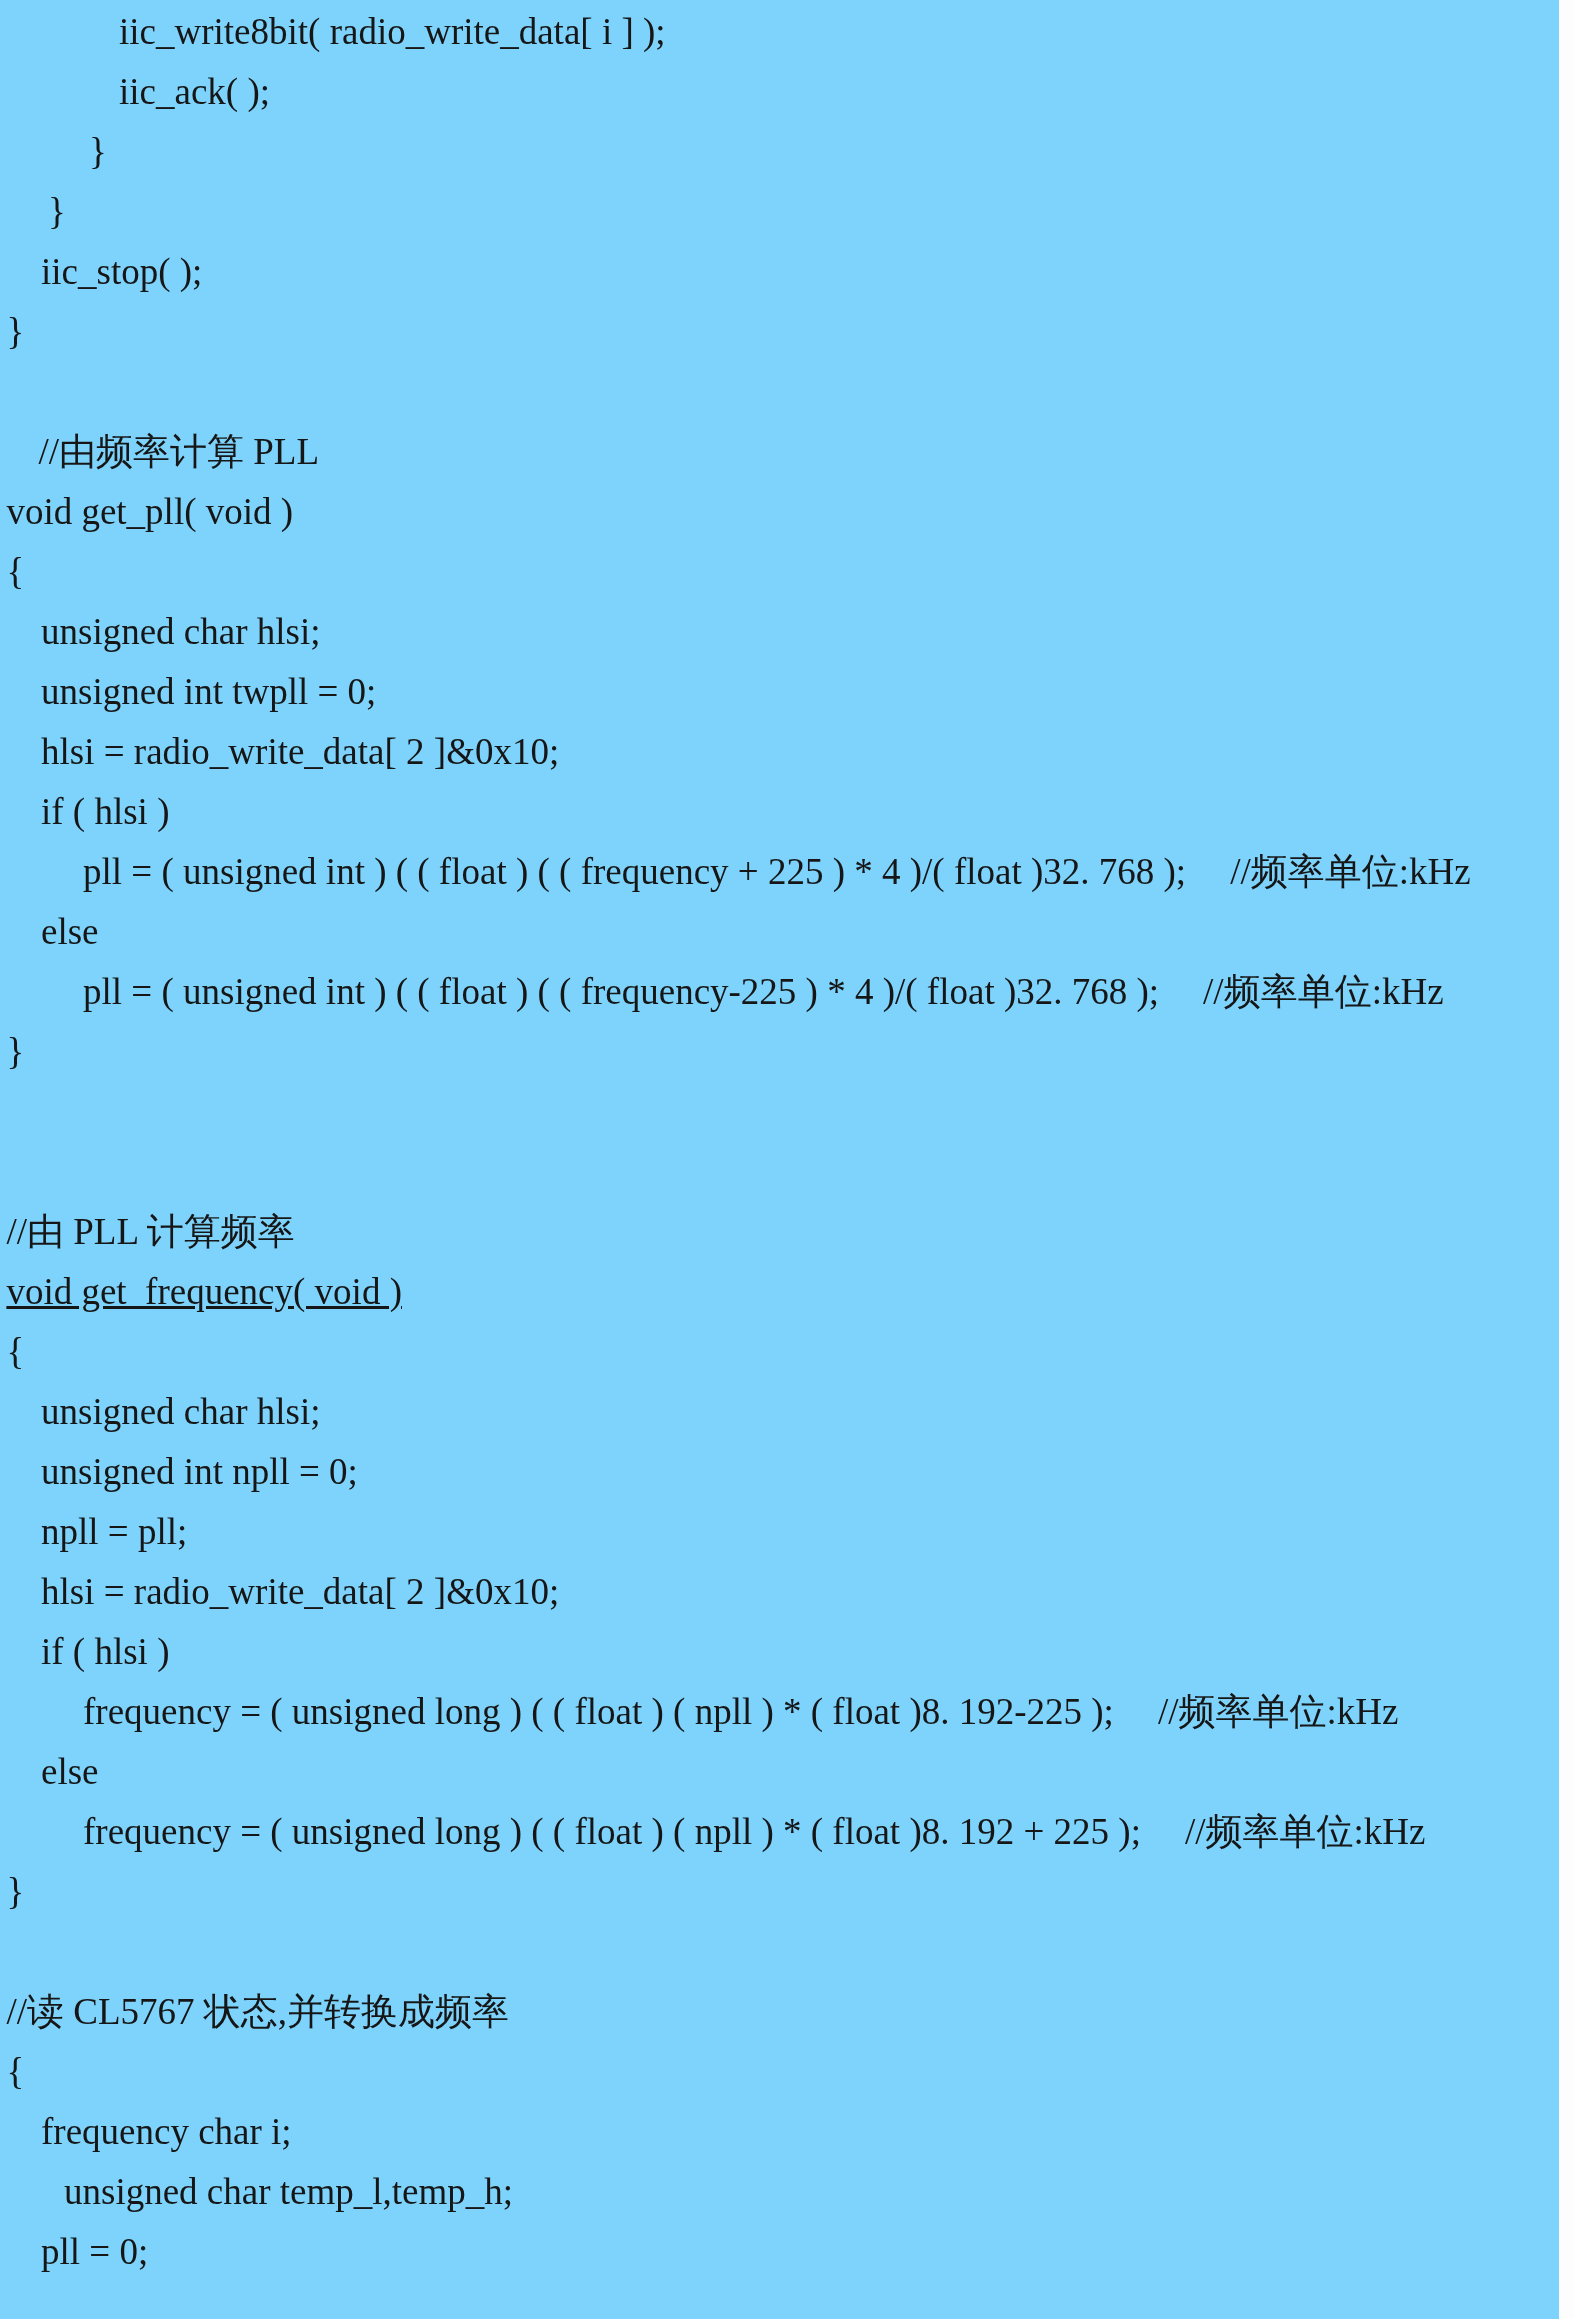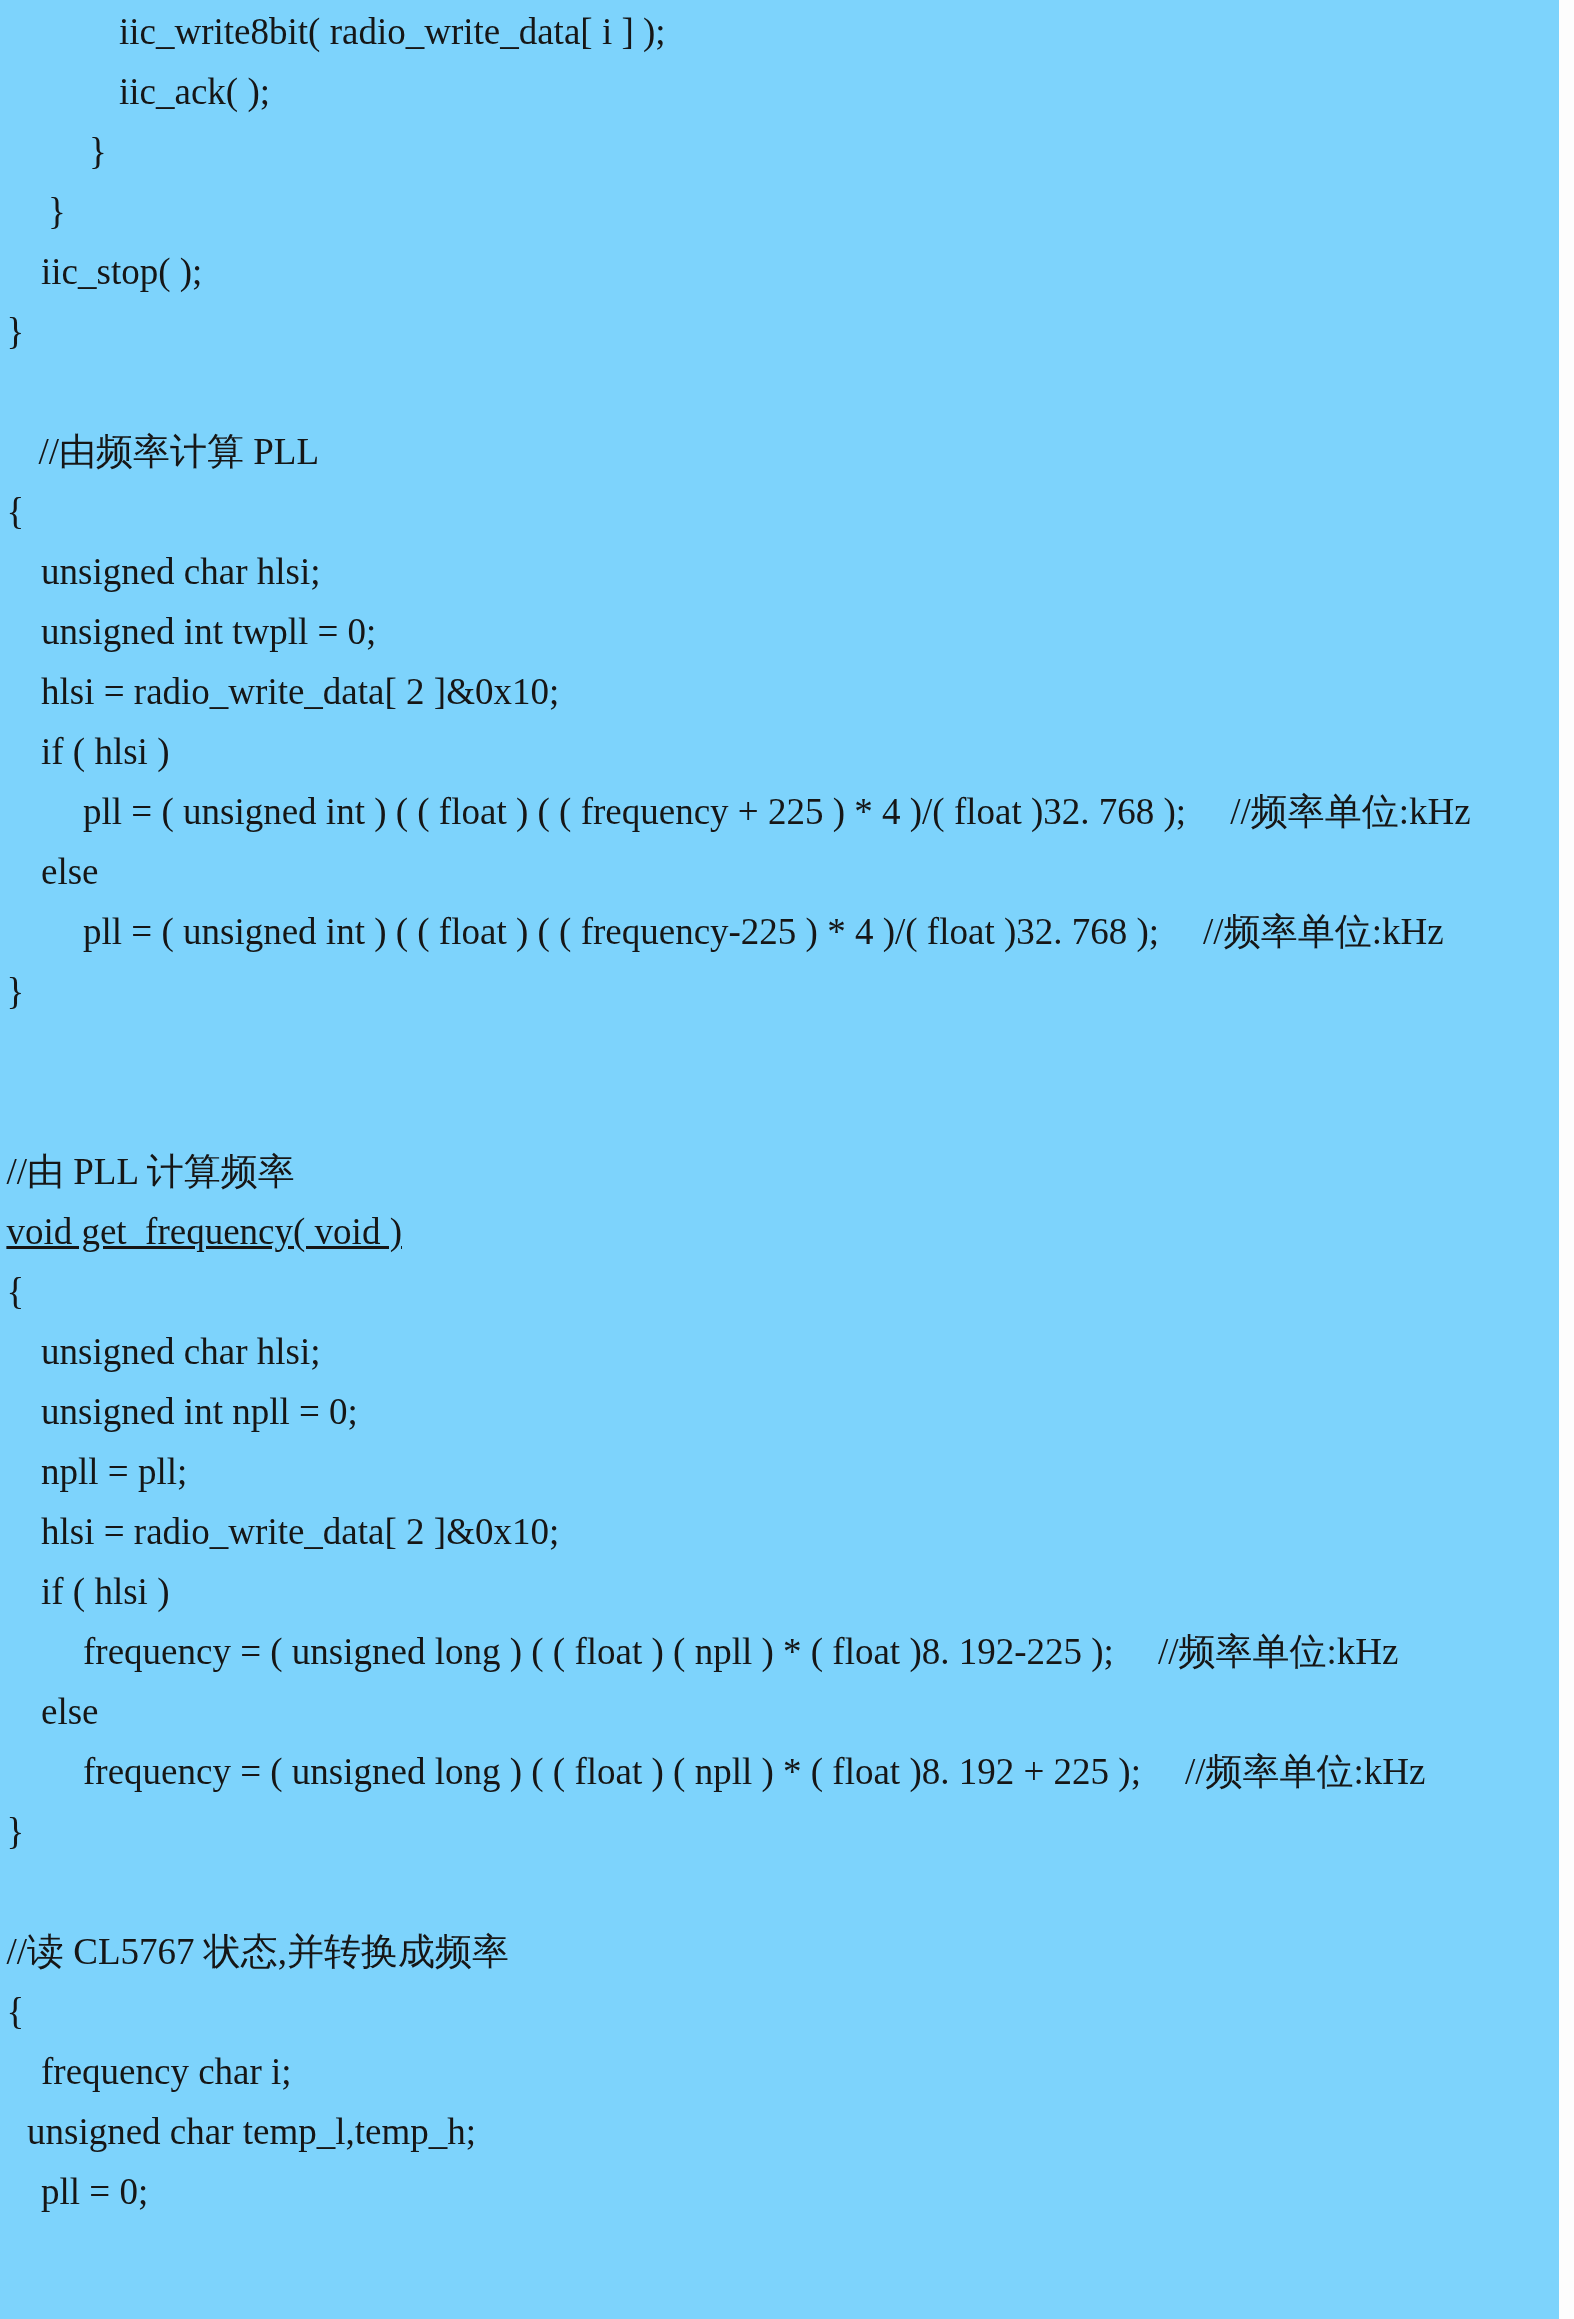--- a/index.html
+++ b/index.html
@@ -37,20 +37,21 @@
 <div class="page">
   <div class="code-block" id="code-block" style="color: rgb(22, 22, 22);">
       <div class="code-line" style="padding-left: 119px;"><span>iic_write8bit( radio_write_data[ i ] );</span></div>
       <div class="code-line" style="padding-left: 119px;"><span>iic_ack( );</span></div>
       <div class="code-line" style="padding-left: 89px;"><span>}</span></div>
       <div class="code-line" style="padding-left: 48px;"><span>}</span></div>
       <div class="code-line" style="padding-left: 41px;"><span>iic_stop( );</span></div>
       <div class="code-line" style="padding-left: 6.4px;"><span>}</span></div>
       <div class="code-line" style="padding-left: 0px;"><span></span></div>
       <div class="code-line" style="padding-left: 6.4px; margin-left: 32px;"><span>//由频率计算 PLL</span></div>
+      <div class="code-line" style="padding-left: 6.4px;"><span>void get_pll( void )</span></div>
       <div class="code-line" style="padding-left: 6.4px;"><span>{</span></div>
       <div class="code-line" style="padding-left: 41px;"><span>unsigned char hlsi;</span></div>
       <div class="code-line" style="padding-left: 41px;"><span>unsigned int twpll = 0;</span></div>
       <div class="code-line" style="padding-left: 41px;"><span>hlsi = radio_write_data[ 2 ]&amp;0x10;</span></div>
       <div class="code-line" style="padding-left: 41px;"><span>if ( hlsi )</span></div>
       <div class="code-line" style="padding-left: 83px;"><span>pll = ( unsigned int ) ( ( float ) ( ( frequency + 225 ) * 4 )/( float )32. 768 );</span><span class="inline-comment">//频率单位:kHz</span></div>
       <div class="code-line" style="padding-left: 41px;"><span>else</span></div>
       <div class="code-line" style="padding-left: 83px;"><span>pll = ( unsigned int ) ( ( float ) ( ( frequency-225 ) * 4 )/( float )32. 768 );</span><span class="inline-comment">//频率单位:kHz</span></div>
       <div class="code-line" style="padding-left: 6.4px;"><span>}</span></div>
       <div class="code-line" style="padding-left: 0px;"><span></span></div>
@@ -64,17 +65,17 @@
       <div class="code-line" style="padding-left: 41px;"><span>hlsi = radio_write_data[ 2 ]&amp;0x10;</span></div>
       <div class="code-line" style="padding-left: 41px;"><span>if ( hlsi )</span></div>
       <div class="code-line" style="padding-left: 83px;"><span>frequency = ( unsigned long ) ( ( float ) ( npll ) * ( float )8. 192-225 );</span><span class="inline-comment">//频率单位:kHz</span></div>
       <div class="code-line" style="padding-left: 41px;"><span>else</span></div>
       <div class="code-line" style="padding-left: 83px;"><span>frequency = ( unsigned long ) ( ( float ) ( npll ) * ( float )8. 192 + 225 );</span><span class="inline-comment">//频率单位:kHz</span></div>
       <div class="code-line" style="padding-left: 6.4px;"><span>}</span></div>
       <div class="code-line" style="padding-left: 0px;"><span></span></div>
       <div class="code-line" style="padding-left: 6.4px;"><span>//读 CL5767 状态,并转换成频率</span></div>
       <div class="code-line" style="padding-left: 6.4px;"><span>{</span></div>
       <div class="code-line" style="padding-left: 41px;"><span>frequency char i;</span></div>
-      <div class="code-line" style="padding-left: 27px;"><span>unsigned char temp_l,temp_h;</span></div>
+      <div class="code-line" style="padding-left: 64px;"><span>unsigned char temp_l,temp_h;</span></div>
       <div class="code-line" style="padding-left: 41px;"><span>pll = 0;</span></div>
     </div>
 </div>
 
 
 </body></html>

